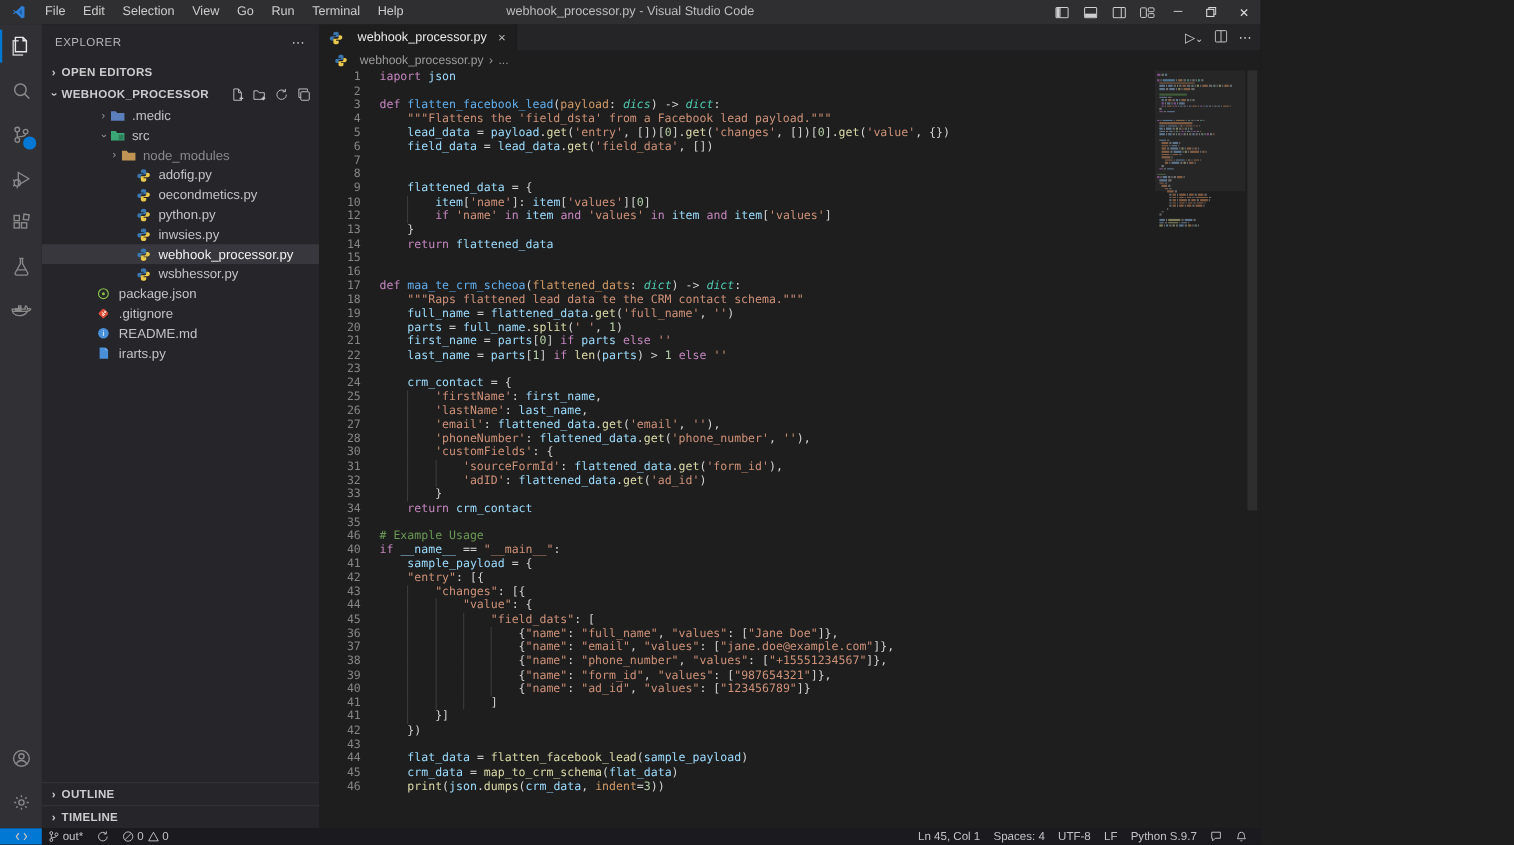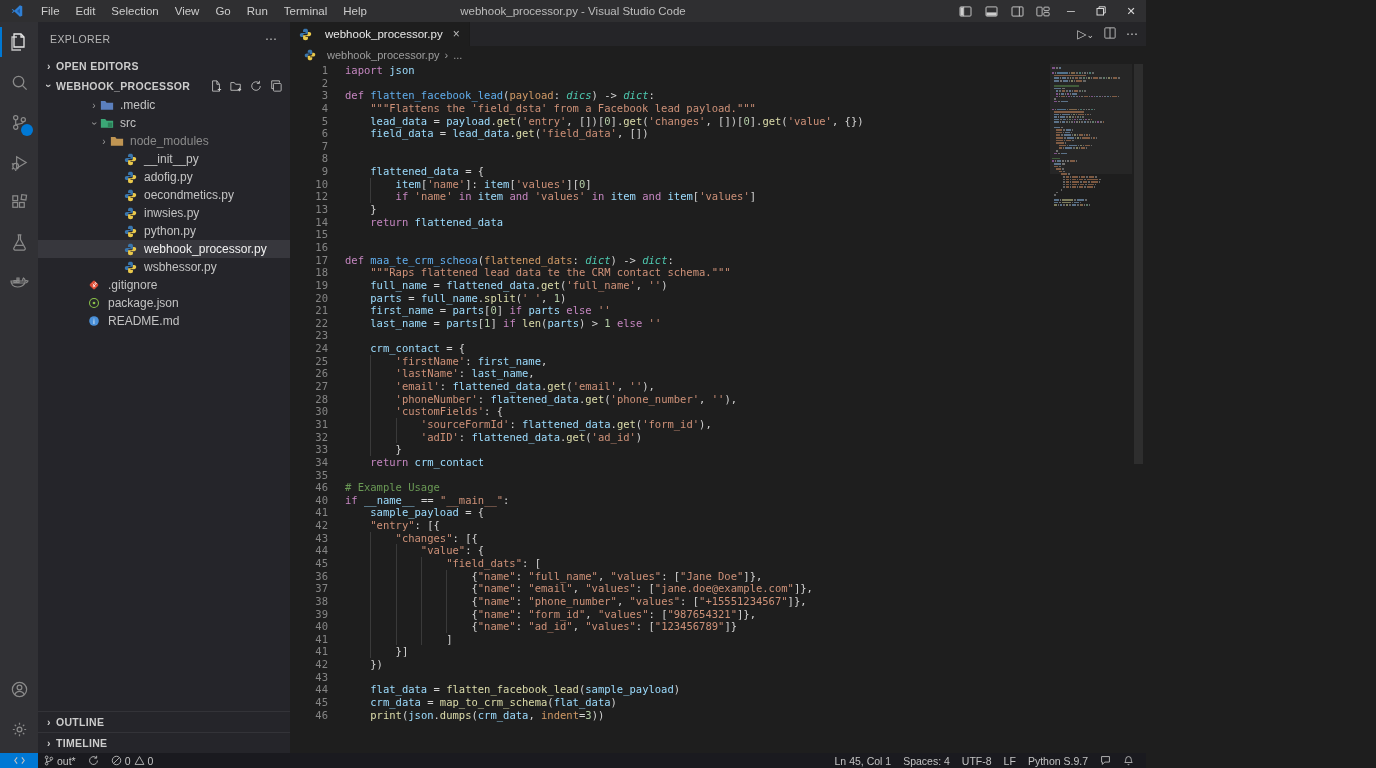--- a/index.html
+++ b/index.html
@@ -274,108 +274,107 @@
           <span>node_modules</span>
         </div>
         <div class="tree-row" style="padding-left: 74px;">
           <span class="tree-chev"></span>
           <span class="tree-ico">
             <svg width="13" height="13" viewBox="0 0 16 16">
               <path fill="#3a76ad" d="M8 1c-2 0-3 .8-3 2v2h3v1H3.5C2 6 1 7 1 8.5S2 11 3.5 11H5V9.2C5 8 6 7 7.2 7H11V3c0-1.2-1-2-3-2z"></path>
               <path fill="#e9c84b" d="M8 15c2 0 3-.8 3-2v-2H8v-1h4.5c1.5 0 2.5-1 2.5-2.5S14 5 12.5 5H11v1.8C11 8 10 9 8.8 9H5v4c0 1.2 1 2 3 2z"></path>
             </svg>
           </span>
-          <span>__init__py</span>
+          <span>adofig.py</span>
         </div>
         <div class="tree-row" style="padding-left: 74px;">
           <span class="tree-chev"></span>
           <span class="tree-ico">
             <svg width="13" height="13" viewBox="0 0 16 16">
               <path fill="#3a76ad" d="M8 1c-2 0-3 .8-3 2v2h3v1H3.5C2 6 1 7 1 8.5S2 11 3.5 11H5V9.2C5 8 6 7 7.2 7H11V3c0-1.2-1-2-3-2z"></path>
               <path fill="#e9c84b" d="M8 15c2 0 3-.8 3-2v-2H8v-1h4.5c1.5 0 2.5-1 2.5-2.5S14 5 12.5 5H11v1.8C11 8 10 9 8.8 9H5v4c0 1.2 1 2 3 2z"></path>
             </svg>
           </span>
-          <span>adofig.py</span>
+          <span>oecondmetics.py</span>
         </div>
         <div class="tree-row" style="padding-left: 74px;">
           <span class="tree-chev"></span>
           <span class="tree-ico">
             <svg width="13" height="13" viewBox="0 0 16 16">
               <path fill="#3a76ad" d="M8 1c-2 0-3 .8-3 2v2h3v1H3.5C2 6 1 7 1 8.5S2 11 3.5 11H5V9.2C5 8 6 7 7.2 7H11V3c0-1.2-1-2-3-2z"></path>
               <path fill="#e9c84b" d="M8 15c2 0 3-.8 3-2v-2H8v-1h4.5c1.5 0 2.5-1 2.5-2.5S14 5 12.5 5H11v1.8C11 8 10 9 8.8 9H5v4c0 1.2 1 2 3 2z"></path>
             </svg>
           </span>
-          <span>oecondmetics.py</span>
+          <span>python.py</span>
         </div>
         <div class="tree-row" style="padding-left: 74px;">
           <span class="tree-chev"></span>
           <span class="tree-ico">
             <svg width="13" height="13" viewBox="0 0 16 16">
               <path fill="#3a76ad" d="M8 1c-2 0-3 .8-3 2v2h3v1H3.5C2 6 1 7 1 8.5S2 11 3.5 11H5V9.2C5 8 6 7 7.2 7H11V3c0-1.2-1-2-3-2z"></path>
               <path fill="#e9c84b" d="M8 15c2 0 3-.8 3-2v-2H8v-1h4.5c1.5 0 2.5-1 2.5-2.5S14 5 12.5 5H11v1.8C11 8 10 9 8.8 9H5v4c0 1.2 1 2 3 2z"></path>
             </svg>
           </span>
           <span>inwsies.py</span>
         </div>
-        <div class="tree-row" style="padding-left: 74px;">
+        <div class="tree-row selected" style="padding-left: 74px;">
           <span class="tree-chev"></span>
           <span class="tree-ico">
             <svg width="13" height="13" viewBox="0 0 16 16">
               <path fill="#3a76ad" d="M8 1c-2 0-3 .8-3 2v2h3v1H3.5C2 6 1 7 1 8.5S2 11 3.5 11H5V9.2C5 8 6 7 7.2 7H11V3c0-1.2-1-2-3-2z"></path>
               <path fill="#e9c84b" d="M8 15c2 0 3-.8 3-2v-2H8v-1h4.5c1.5 0 2.5-1 2.5-2.5S14 5 12.5 5H11v1.8C11 8 10 9 8.8 9H5v4c0 1.2 1 2 3 2z"></path>
             </svg>
           </span>
-          <span>python.py</span>
-        </div>
-        <div class="tree-row selected" style="padding-left: 74px;">
+          <span>webhook_processor.py</span>
+        </div>
+        <div class="tree-row" style="padding-left: 74px;">
           <span class="tree-chev"></span>
           <span class="tree-ico">
             <svg width="13" height="13" viewBox="0 0 16 16">
               <path fill="#3a76ad" d="M8 1c-2 0-3 .8-3 2v2h3v1H3.5C2 6 1 7 1 8.5S2 11 3.5 11H5V9.2C5 8 6 7 7.2 7H11V3c0-1.2-1-2-3-2z"></path>
               <path fill="#e9c84b" d="M8 15c2 0 3-.8 3-2v-2H8v-1h4.5c1.5 0 2.5-1 2.5-2.5S14 5 12.5 5H11v1.8C11 8 10 9 8.8 9H5v4c0 1.2 1 2 3 2z"></path>
             </svg>
           </span>
-          <span>webhook_processor.py</span>
-        </div>
-        <div class="tree-row" style="padding-left: 74px;">
-          <span class="tree-chev"></span>
-          <span class="tree-ico">
-            <svg width="13" height="13" viewBox="0 0 16 16">
-              <path fill="#3a76ad" d="M8 1c-2 0-3 .8-3 2v2h3v1H3.5C2 6 1 7 1 8.5S2 11 3.5 11H5V9.2C5 8 6 7 7.2 7H11V3c0-1.2-1-2-3-2z"></path>
-              <path fill="#e9c84b" d="M8 15c2 0 3-.8 3-2v-2H8v-1h4.5c1.5 0 2.5-1 2.5-2.5S14 5 12.5 5H11v1.8C11 8 10 9 8.8 9H5v4c0 1.2 1 2 3 2z"></path>
-            </svg>
-          </span>
           <span>wsbhessor.py</span>
+        </div>
+        <div class="tree-row" style="padding-left: 50px;">
+          <span class="tree-ico">
+            <svg width="12" height="12" viewBox="0 0 14 14" fill="none">
+              <circle cx="7" cy="7" r="5.2" stroke="#8bc34a" stroke-width="1.2"></circle>
+              <circle cx="7" cy="7" r="1.6" fill="#8bc34a"></circle>
+            </svg>
+          </span>
+          <span>package.json</span>
         </div>
         <div class="tree-row" style="padding-left: 50px;">
           <span class="tree-ico">
             <svg width="12" height="12" viewBox="0 0 14 14">
               <rect x="3" y="3" width="8" height="8" rx="1.5" transform="rotate(45 7 7)" fill="#dd4c35"></rect>
               <path d="M5.5 5.5 8.5 8.5M8 5.2a.9.9 0 1 1 0 .1M6 8.2a.9.9 0 1 1 0 .1" stroke="#fff" stroke-width=".9" fill="none"></path>
             </svg>
           </span>
           <span>.gitignore</span>
         </div>
         <div class="tree-row" style="padding-left: 50px;">
           <span class="tree-ico">
-            <svg width="12" height="12" viewBox="0 0 14 14" fill="none">
-              <circle cx="7" cy="7" r="5.2" stroke="#8bc34a" stroke-width="1.2"></circle>
-              <circle cx="7" cy="7" r="1.6" fill="#8bc34a"></circle>
-            </svg>
-          </span>
-          <span>package.json</span>
-        </div>
-        <div class="tree-row" style="padding-left: 50px;">
-          <span class="tree-ico">
             <svg width="12" height="12" viewBox="0 0 14 14">
               <circle cx="7" cy="7" r="5.6" fill="#4a90d9"></circle>
               <text x="7" y="10" font-size="8" fill="#fff" text-anchor="middle" font-family="DejaVu Sans, sans-serif">i</text>
             </svg>
           </span>
           <span>README.md</span>
+        </div>
+        <div class="tree-row" style="padding-left: 50px;">
+          <span class="tree-ico">
+            <svg width="12" height="12" viewBox="0 0 14 14">
+              <path fill="#4a90d9" d="M3 1h6l3 3v9H3z"></path>
+              <path fill="#7fb3e8" d="M9 1v3h3z"></path>
+            </svg>
+          </span>
+          <span>irarts.py</span>
         </div>
       </div>
     <div id="sidebar-bottom">
       <div class="section-row">
         <span class="chev">›</span>
         <span>OUTLINE</span>
       </div>
       <div class="section-row">
         <span class="chev">›</span>
         <span>TIMELINE</span>

